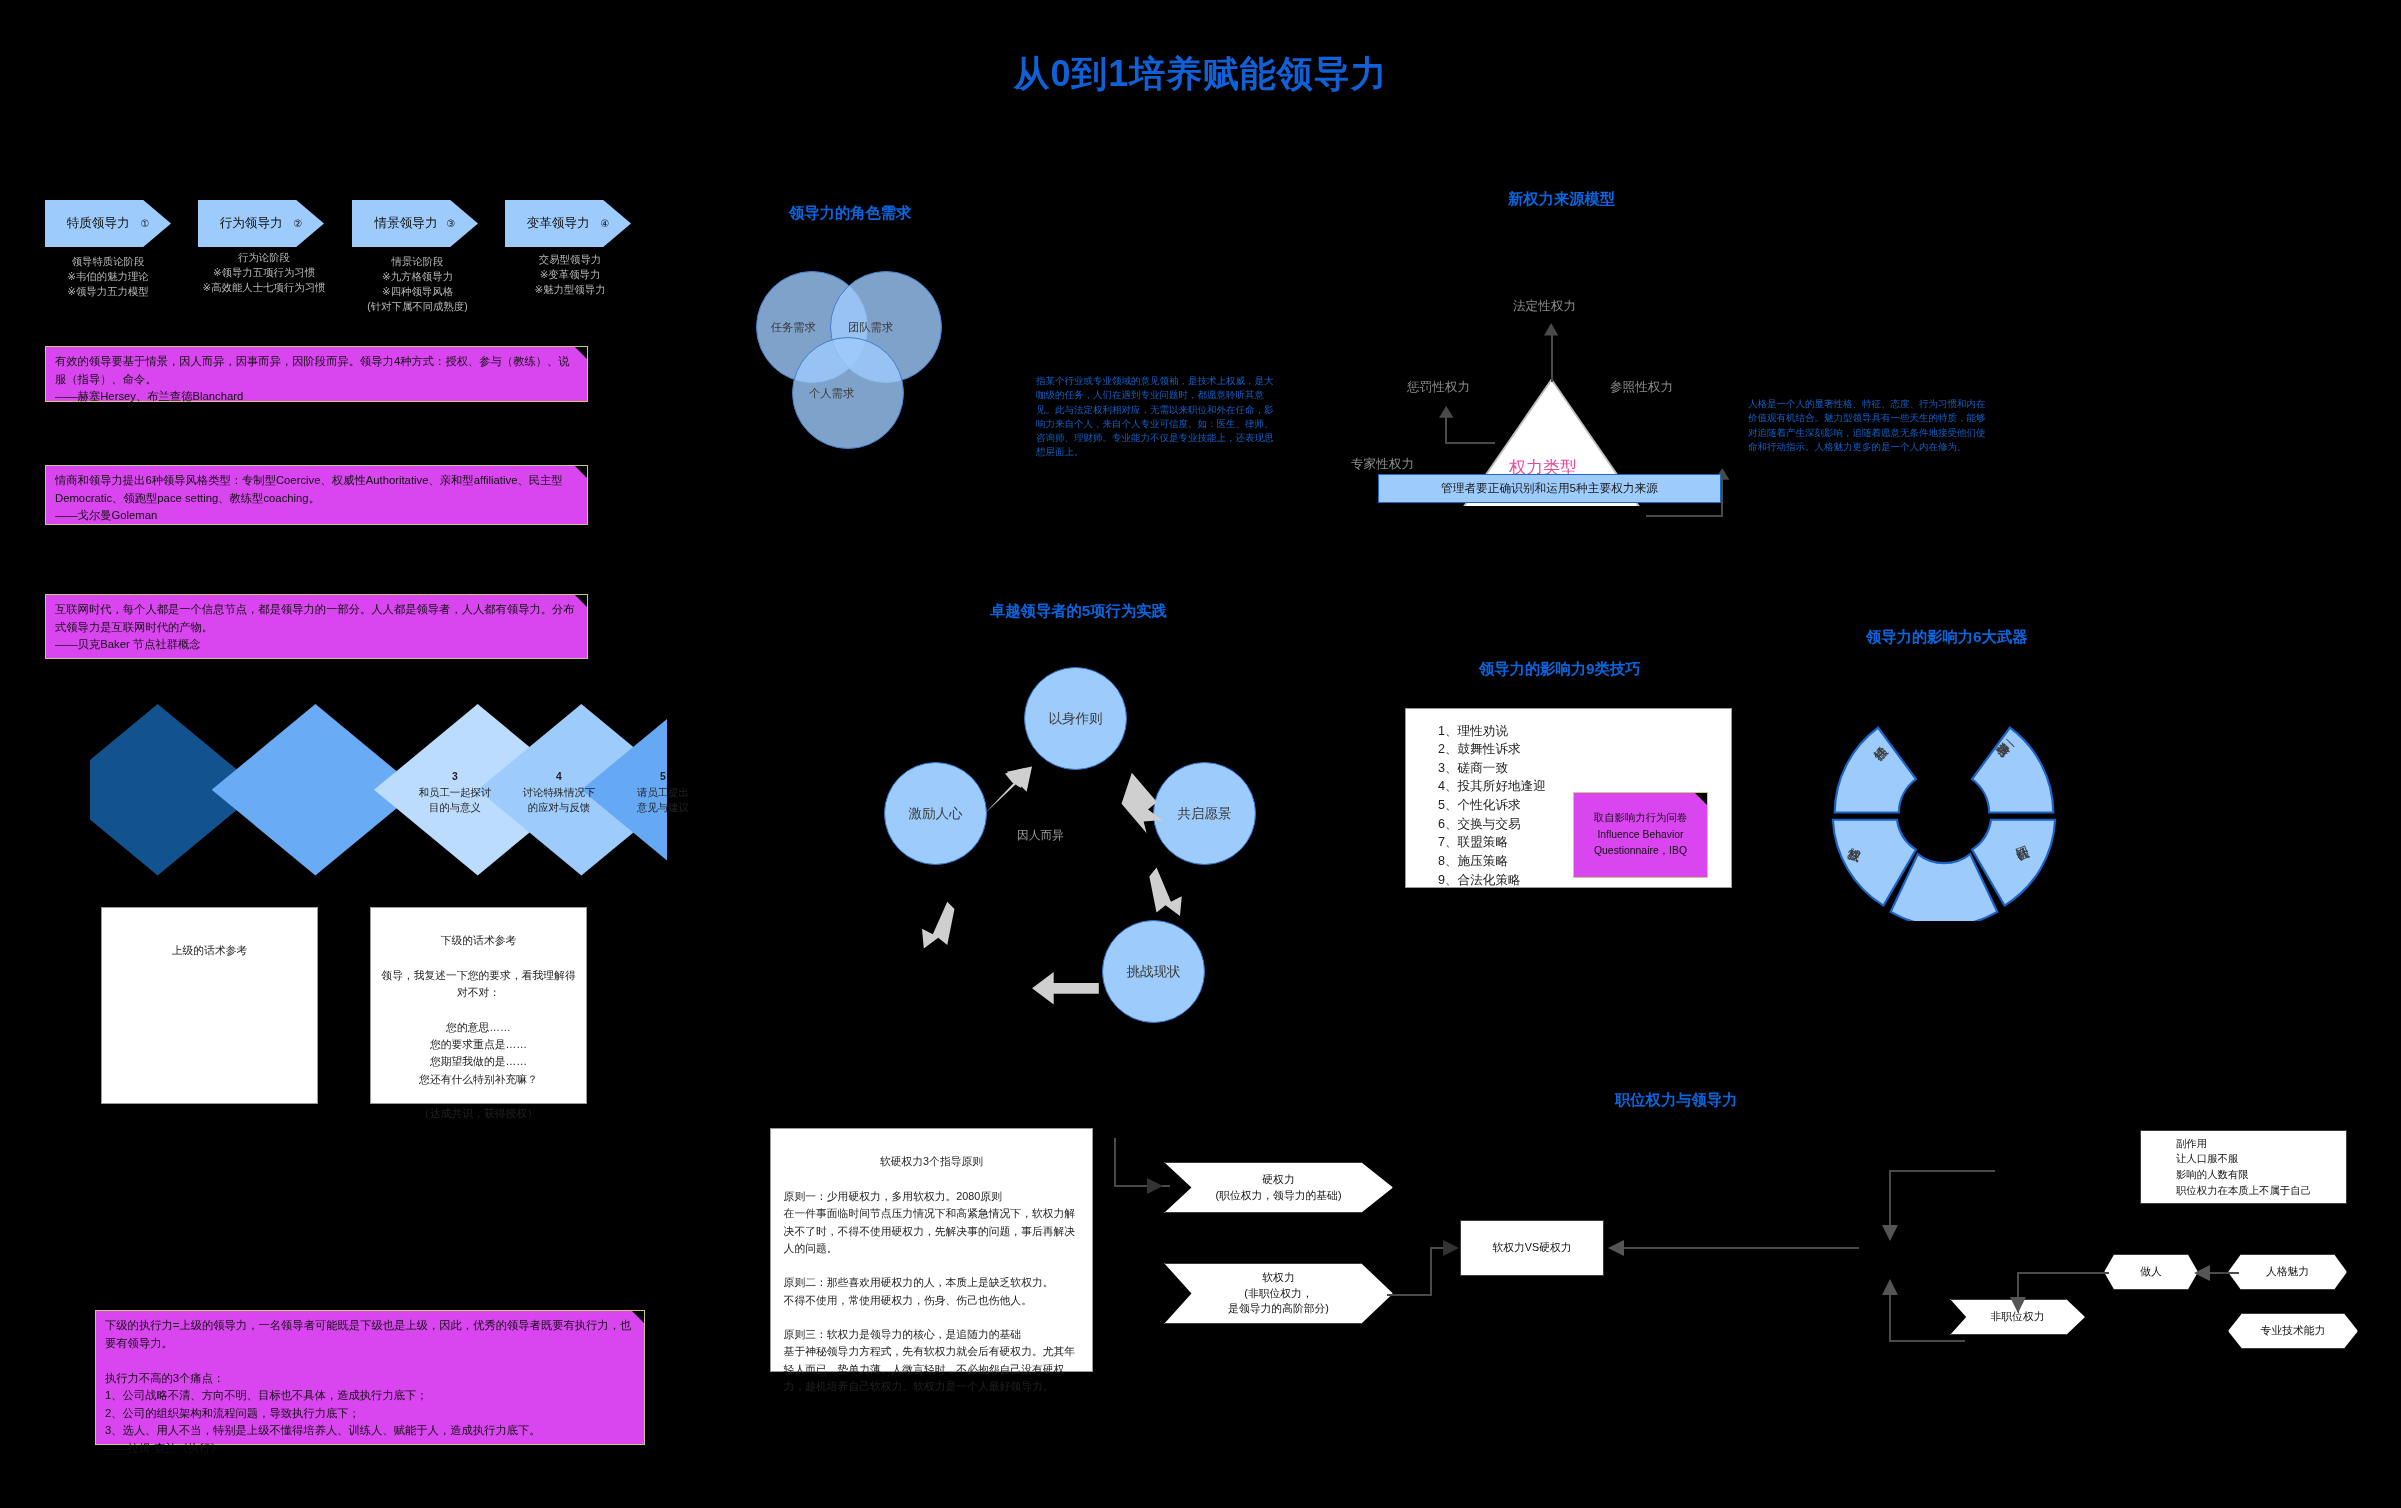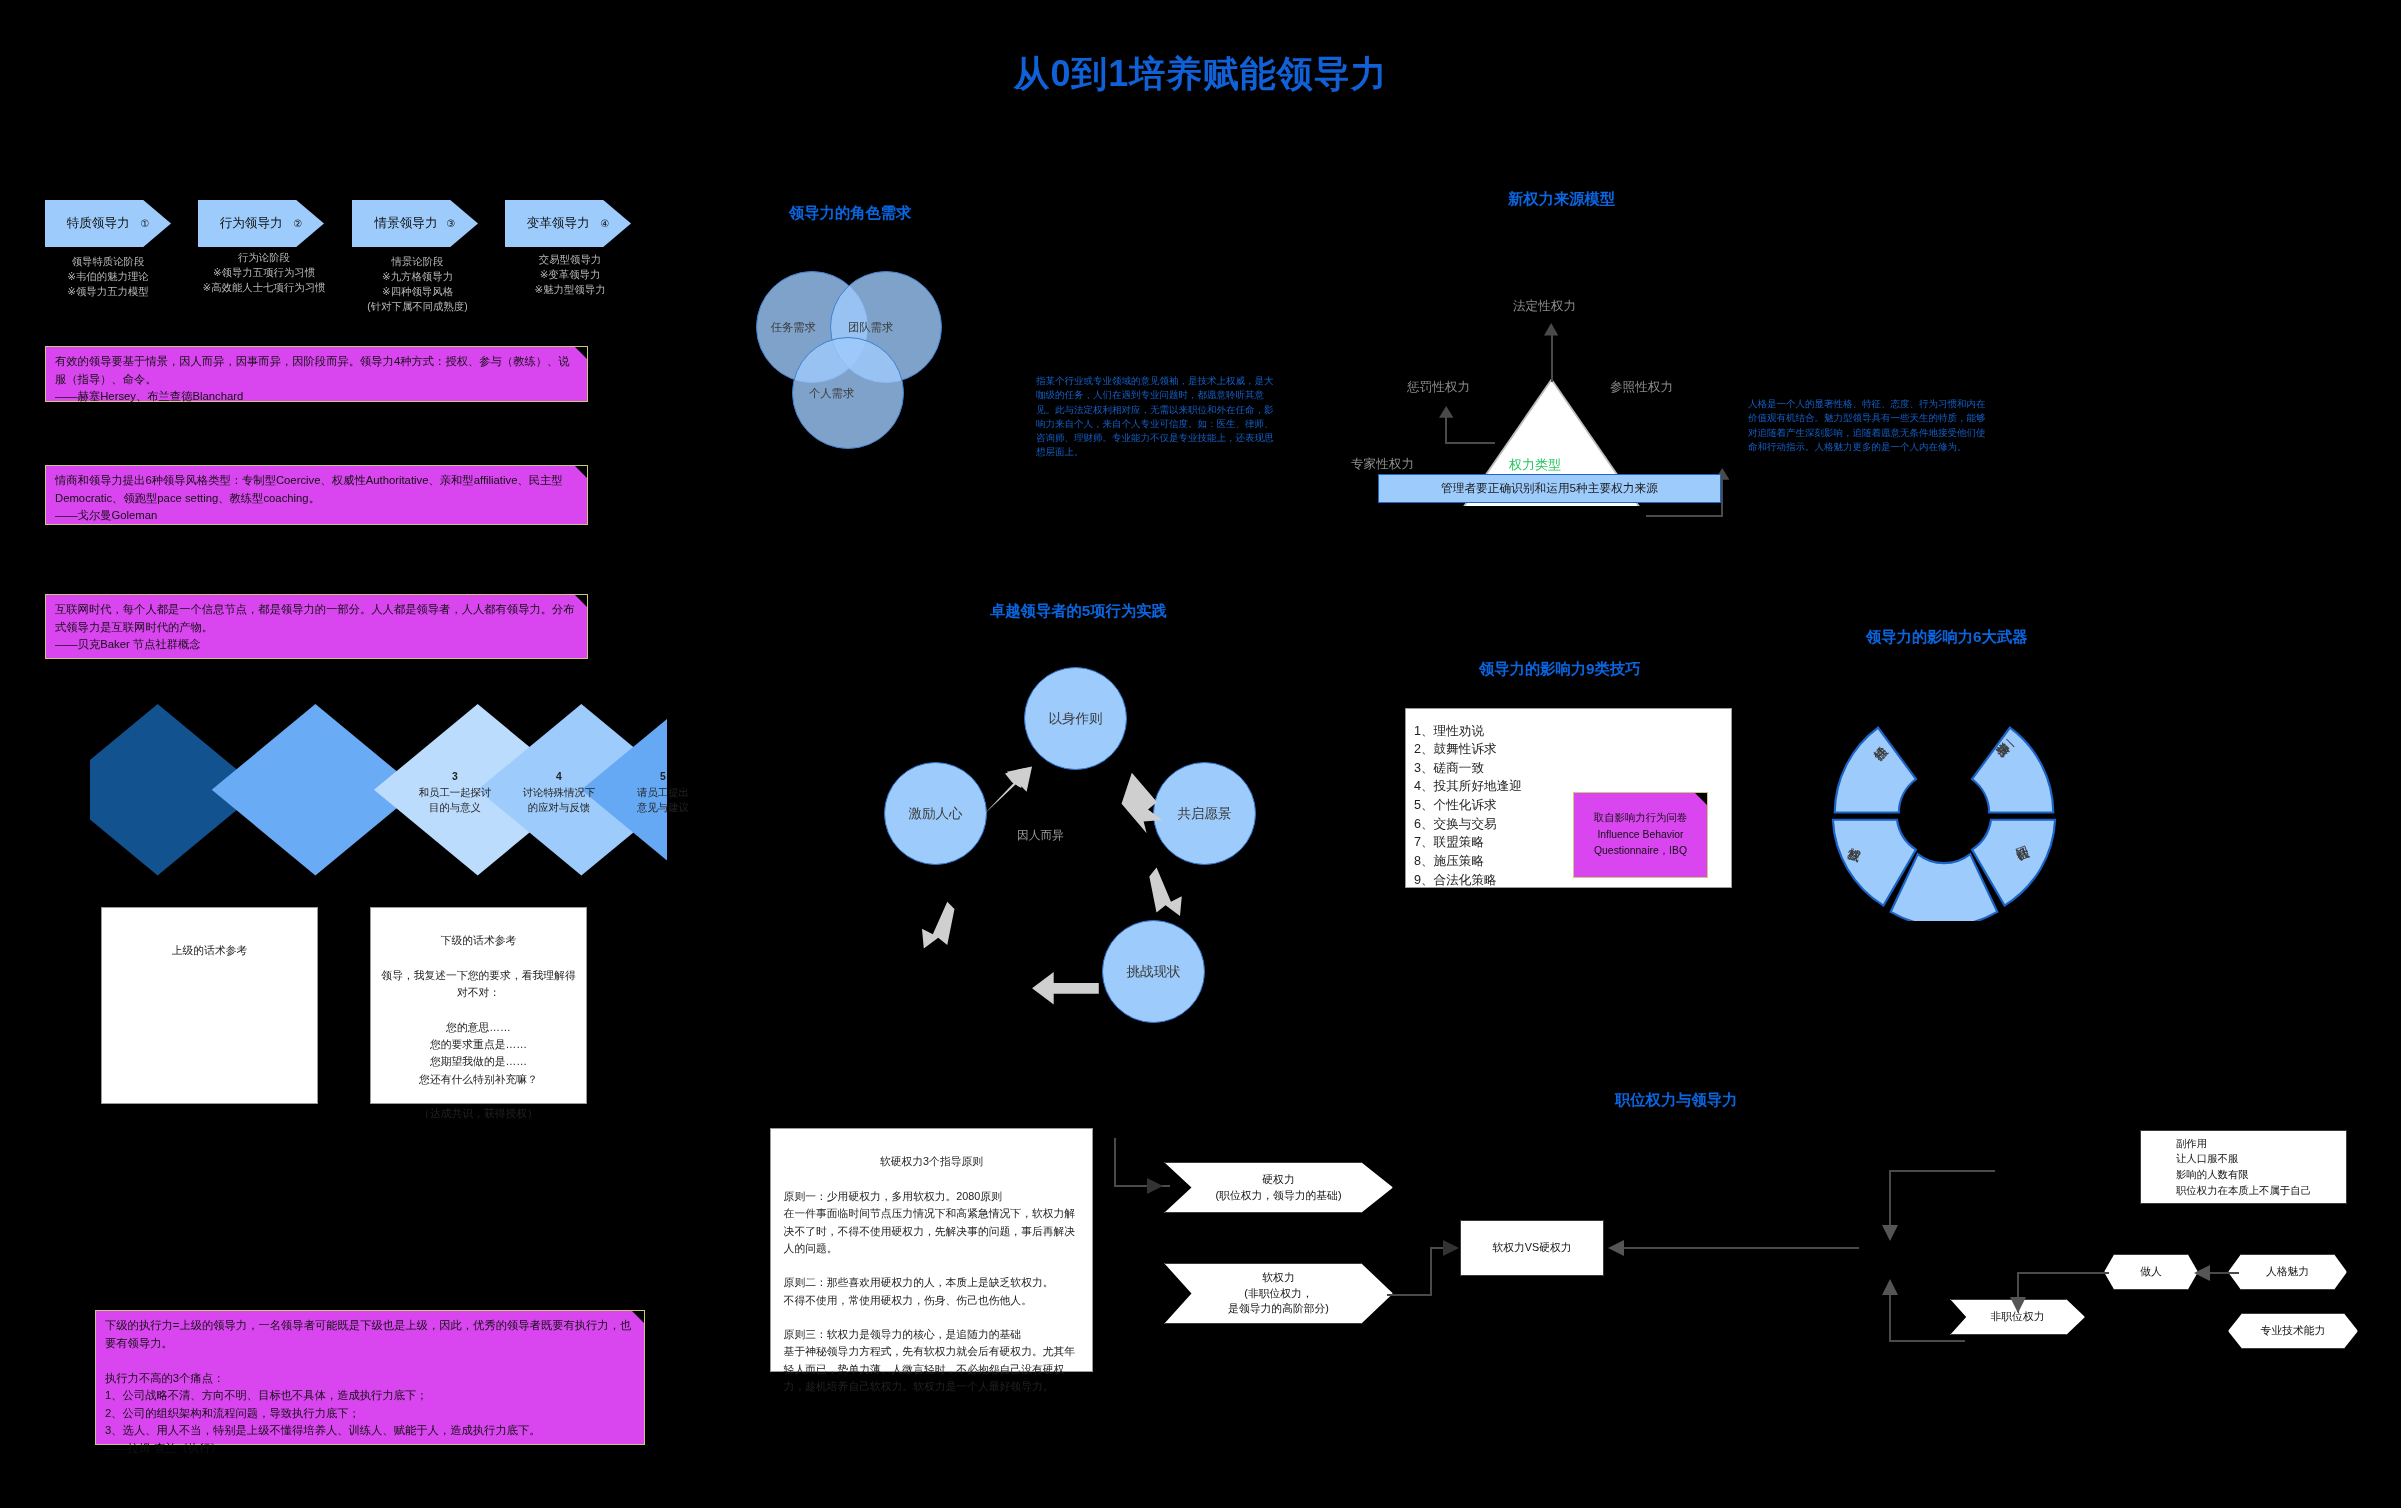--- a/index.html
+++ b/index.html
@@ -97,21 +97,21 @@
   <div class="vennlbl" style="left:60px;top:115px;">个人需求</div>
 </div>
 
 <div class="abs sect-title" style="left:1508px;top:189px;">新权力来源模型</div>
 
 <div class="abs" style="left:1299px;top:235px;width:469px;height:271px;">
 
   <svg width="469" height="271" style="position:absolute;left:0;top:0;" viewBox="0 0 520 300">
     <polygon points="280,160 180,305 380,305" fill="#ffffff" stroke="#bdbdbd" stroke-width="2"></polygon>
   </svg>
-  <div class="abs" style="left:210px;top:221px;color:#22c55e;font-size:13px;">权力类型</div>
+  <div class="abs" style="left:210px;top:221px;color:#ec4899;font-size:17px;">权力类型</div>
 
   <div class="ln" style="left:252px;top:97px;width:1.8px;height:50px;"></div>
   <svg style="position:absolute;left:245px;top:88px;" width="14.4" height="14.4" viewBox="0 0 16 16">
       <polygon points="8,0 0,14 16,14" fill="#4a4a4a"></polygon>
     </svg>
   <div class="graylbl abs" style="left:214px;top:63px;">法定性权力</div>
 
   <div class="ln" style="left:146px;top:207px;width:50px;height:1.8px;"></div>
   <div class="ln" style="left:146px;top:180px;width:1.8px;height:29px;"></div>
   <svg style="position:absolute;left:140px;top:171px;" width="14.4" height="12.6" viewBox="0 0 16 14">
@@ -158,21 +158,21 @@
       <polygon points="288,390 238,390 238,378 214,396 238,414 238,402 288,402"></polygon>
       <polygon points="120,300 104,336 92,330 94,352 110,340 120,348 128,308"></polygon>
       <polygon points="168,196 192,168 184,158 206,152 202,174 192,168"></polygon>
       <polygon points="160,204 196,166 186,156 214,150 208,178 198,168"></polygon>
     </g>
   </svg>
 </div>
 
 <div class="abs sect-title" style="left:1479px;top:659px;">领导力的影响力9类技巧</div>
 <div class="abs whitebox" style="left:1405px;top:708px;width:327px;height:180px;">
-  <ol class="tech abs" style="left:8px;top:12.6px;">
+  <ol class="tech abs" style="left:32px;top:12.6px;">
     <li>1、理性劝说</li>
     <li>2、鼓舞性诉求</li>
     <li>3、磋商一致</li>
     <li>4、投其所好地逢迎</li>
     <li>5、个性化诉求</li>
     <li>6、交换与交易</li>
     <li>7、联盟策略</li>
     <li>8、施压策略</li>
     <li>9、合法化策略</li>
   </ol>

